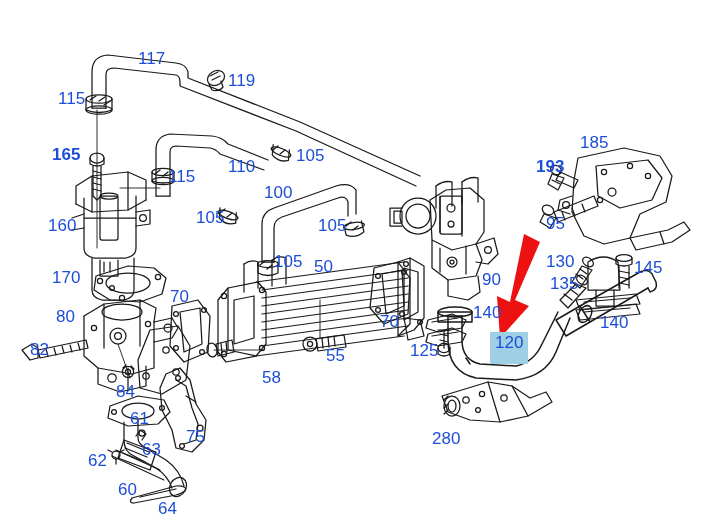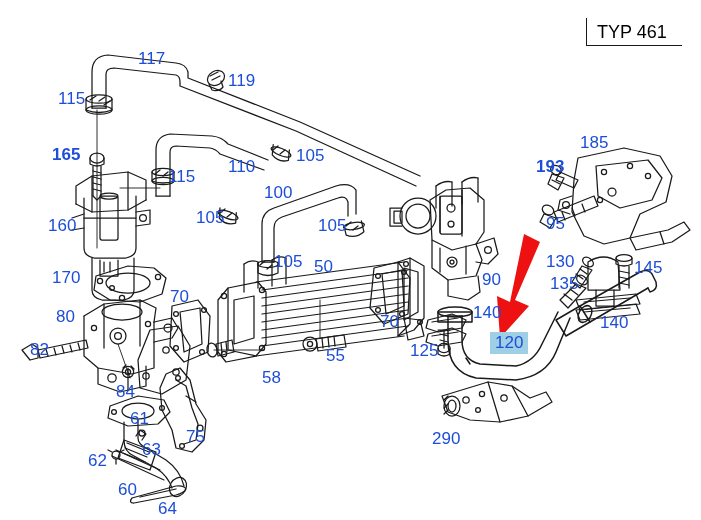--- a/index.html
+++ b/index.html
@@ -1,21 +1,21 @@
 <!DOCTYPE html>
 <html><head>
 <meta charset="utf-8">
 <style>
   html,body{margin:0;padding:0;background:#ffffff;}
   #stage{position:relative;width:701px;height:520px;background:#ffffff;
          font-family:"Liberation Sans",sans-serif;overflow:hidden;}
   #art{position:absolute;left:0;top:0;width:701px;height:520px;}
   .lbl{position:absolute;font-size:17px;color:#1d4ed8;white-space:nowrap;
        line-height:1;letter-spacing:0px;}
-  .lbl.hl{background:#9ecfe4;padding:2px 5px 3px 5px;}
+  .lbl.hl{background:#9ecfe4;padding:2px 5px 13px 5px;}
   #typbox{position:absolute;left:586px;top:18px;width:96px;height:28px;
           border-left:1.4px solid #1a1a1a;border-bottom:1.4px solid #1a1a1a;
           box-sizing:border-box;}
   #typbox span{position:absolute;left:10px;top:4px;font-size:18px;color:#000;}
 </style>
 </head>
 <body>
 
 <div id="stage">
 
@@ -374,23 +374,20 @@
         <path d="M123,368 L126,365 M131,366 L134,369"></path>
       </g>
 
     </g>
 
     <g>
       <path d="M524,234 L540,242 L515,300 L529,306 L500,338 L497,296 L510,302 Z" fill="#ee1111" stroke="none"></path>
     </g>
   </svg>
 
-  <div id="typbox">
-    <span>TYP 461</span>
-  </div>
 
   <div id="labels">
       <div class="lbl" style="left: 138px; top: 50px;">117</div>
       <div class="lbl" style="left: 228px; top: 72px;">119</div>
       <div class="lbl" style="left: 58px; top: 90px;">115</div>
       <div class="lbl" style="left: 52px; top: 146px; font-weight: bold;">165</div>
       <div class="lbl" style="left: 168px; top: 168px;">115</div>
       <div class="lbl" style="left: 228px; top: 158px;">110</div>
       <div class="lbl" style="left: 296px; top: 147px;">105</div>
       <div class="lbl" style="left: 264px; top: 184px;">100</div>
@@ -417,16 +414,16 @@
       <div class="lbl" style="left: 536px; top: 158px; font-weight: bold;">193</div>
       <div class="lbl" style="left: 546px; top: 215px;">95</div>
       <div class="lbl" style="left: 482px; top: 271px;">90</div>
       <div class="lbl" style="left: 546px; top: 253px;">130</div>
       <div class="lbl" style="left: 634px; top: 259px;">145</div>
       <div class="lbl" style="left: 550px; top: 275px;">135</div>
       <div class="lbl" style="left: 473px; top: 304px;">140</div>
       <div class="lbl" style="left: 600px; top: 314px;">140</div>
       <div class="lbl" style="left: 410px; top: 342px;">125</div>
       <div class="lbl hl" style="left: 490px; top: 332px;">120</div>
-      <div class="lbl" style="left: 432px; top: 430px;">290</div>
+      <div class="lbl" style="left: 432px; top: 430px;">280</div>
     </div>
 
 </div>
 
 </body></html>

